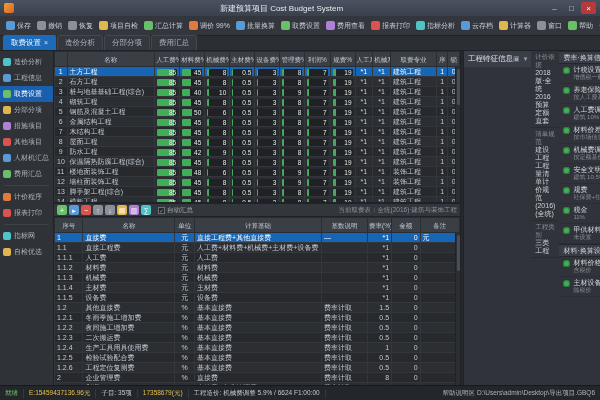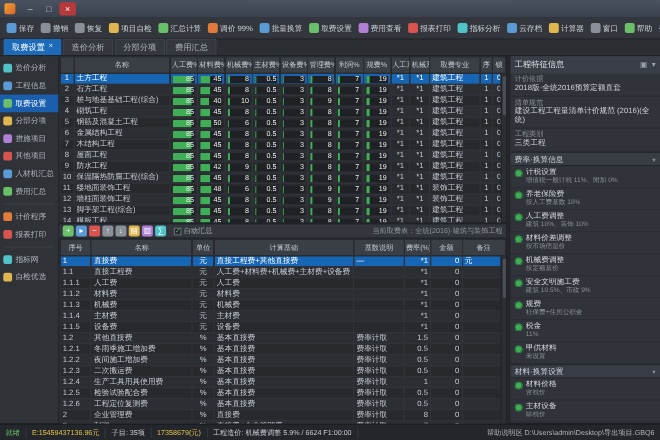--- a/index.html
+++ b/index.html
@@ -57,21 +57,21 @@
   .mid-toolbar{height:14px;background:#33363c;border-top:1px solid #1f2226;border-bottom:1px solid #1f2226;display:flex;align-items:center;gap:2px;padding:0 3px;flex:none}
   .mini-btn{min-width:10px;height:10px;border-radius:2px;display:flex;align-items:center;justify-content:center;font-size:7px;line-height:7px;color:#fff;padding:0 1px}
   .mid-check{display:flex;align-items:center;gap:2px;margin-left:5px;font-size:6.5px;color:#aeb4bc}
   .chk{width:7px;height:7px;border:1px solid #6a7078;background:#24262a;color:#5fc06a;font-size:6px;line-height:6px;text-align:center}
   .mid-label{margin-left:auto;font-size:6.5px;color:#8f969e;white-space:nowrap;overflow:hidden}
 
   
   .splitter{width:4px;background:#26282c;border-left:1px solid #1f2226;border-right:1px solid #1f2226;flex:none;cursor:col-resize}
 
   
-  .rpanel{width:136px;background:#303339;display:flex;flex-direction:column;flex:none;overflow:hidden}
+  .rpanel{width:136px;background:#303339;display:flex;flex:none;overflow:hidden}
   .rp-header{height:16px;background:#3a3e46;display:flex;align-items:center;padding:0 4px;font-size:7.5px;color:#dde2e8;flex:none}
   .rp-hicons{margin-left:auto;display:flex;gap:4px;color:#9aa1a9;font-size:7px}
   .rp-field{padding:2px 4px;border-bottom:1px solid #282b30}
   .rp-field .lab{font-size:6.5px;color:#8a9099;line-height:8px}
   .rp-field .val{font-size:7px;color:#cfd4da;line-height:8px;white-space:normal}
   .rp-sec{height:13px;background:#383c44;display:flex;align-items:center;padding:0 4px;font-size:7px;color:#cdd3da;border-top:1px solid #24262b;border-bottom:1px solid #24262b}
   .rp-sec .car{margin-left:auto;color:#8a9099;font-size:6px}
   .rp-item{display:flex;gap:3px;padding:2px 4px;border-bottom:1px solid #2a2d33;align-items:flex-start}
   .rp-dot{width:7px;height:7px;border-radius:50%;background:#3fae57;flex:none;margin-top:1px;box-shadow:inset 0 0 0 1px #2c7a3c}
   .rp-tx{min-width:0}
@@ -82,20 +82,21 @@
   .statusbar{height:15px;background:#23262a;border-top:1px solid #17191c;display:flex;align-items:center;padding:0 5px;gap:0;flex:none;white-space:nowrap;overflow:hidden}
   .st-seg{font-size:6.5px;padding:0 5px;border-right:1px solid #35393f}
   .st-seg:first-child{padding-left:0}
   .sb-right{margin-left:auto;color:#aeb4bc;font-size:6.5px;overflow:hidden}
 </style>
 </head>
 <body>
 
 <div class="titlebar">
   <span class="app-ico"></span>
+  <span class="title">新建预算项目 Cost Budget System</span>
   <span class="win-btn">–</span>
   <span class="win-btn">□</span>
   <span class="win-btn close">×</span>
 </div>
 
 <div class="toolbar">
   <div style="display:flex;align-items:center">
       <div class="tb-btn">
         <span class="tb-ico" style="background:#5a9bd5"></span>
         <span class="tb-lbl">保存</span>

